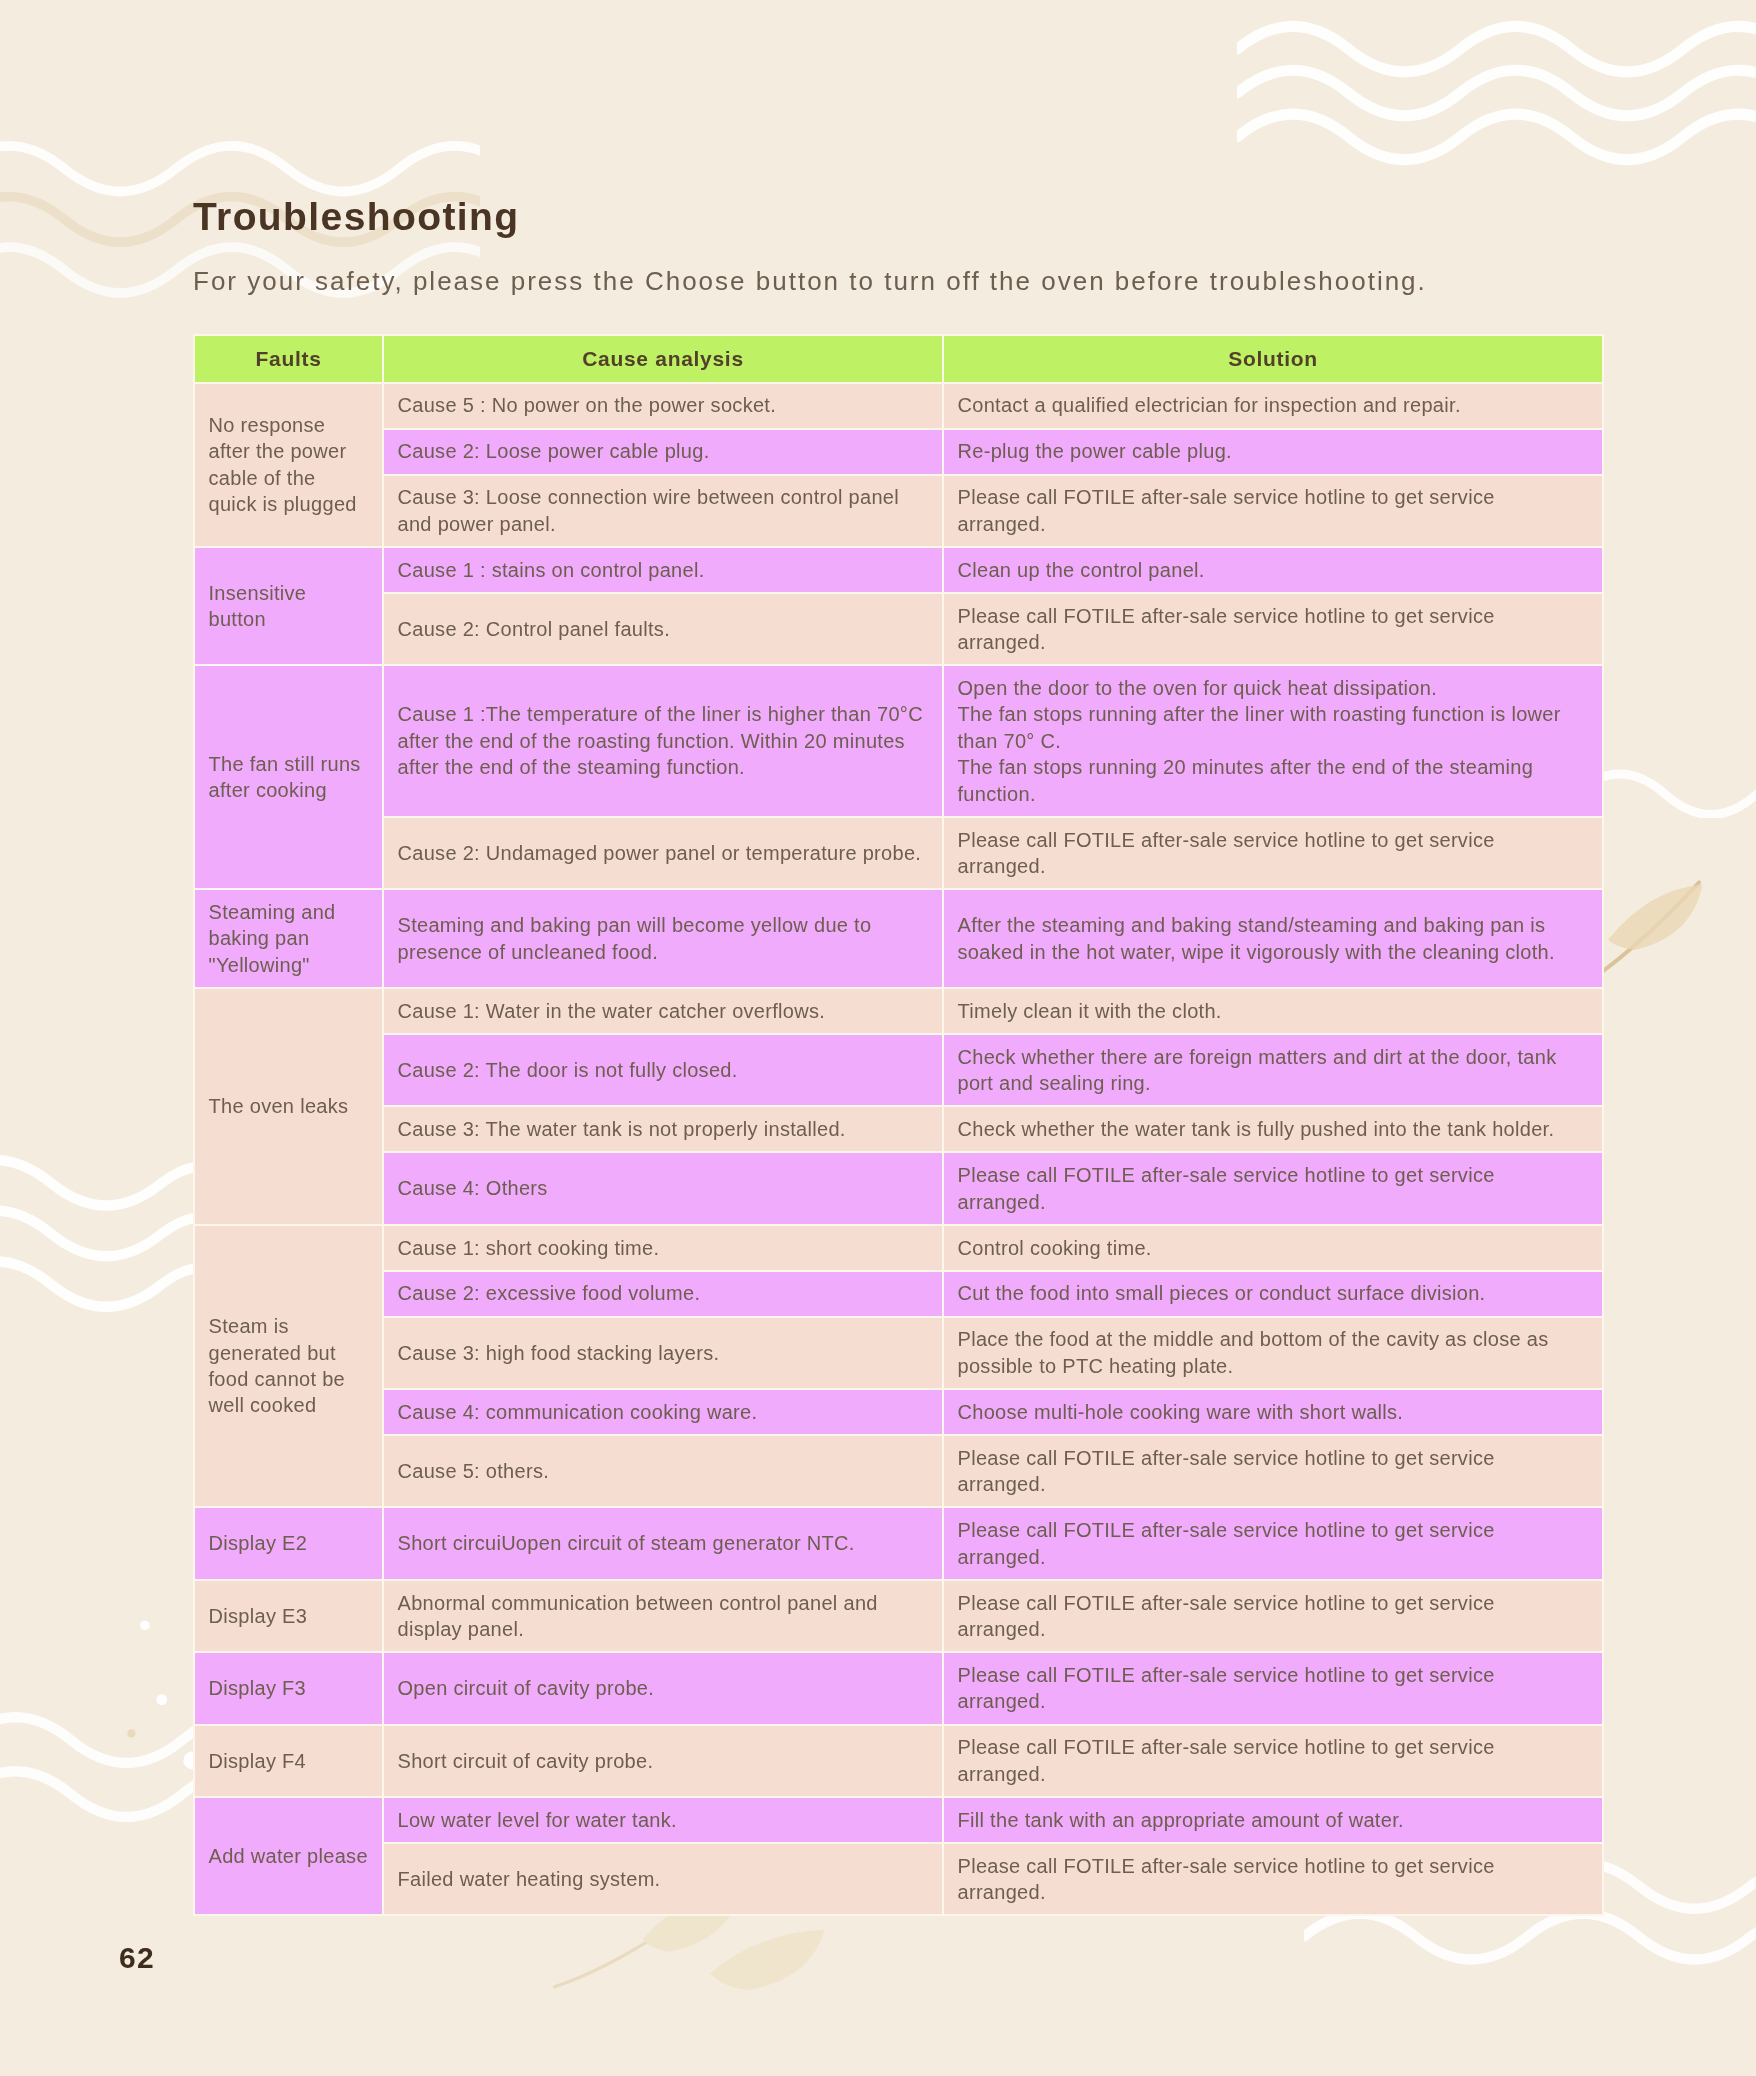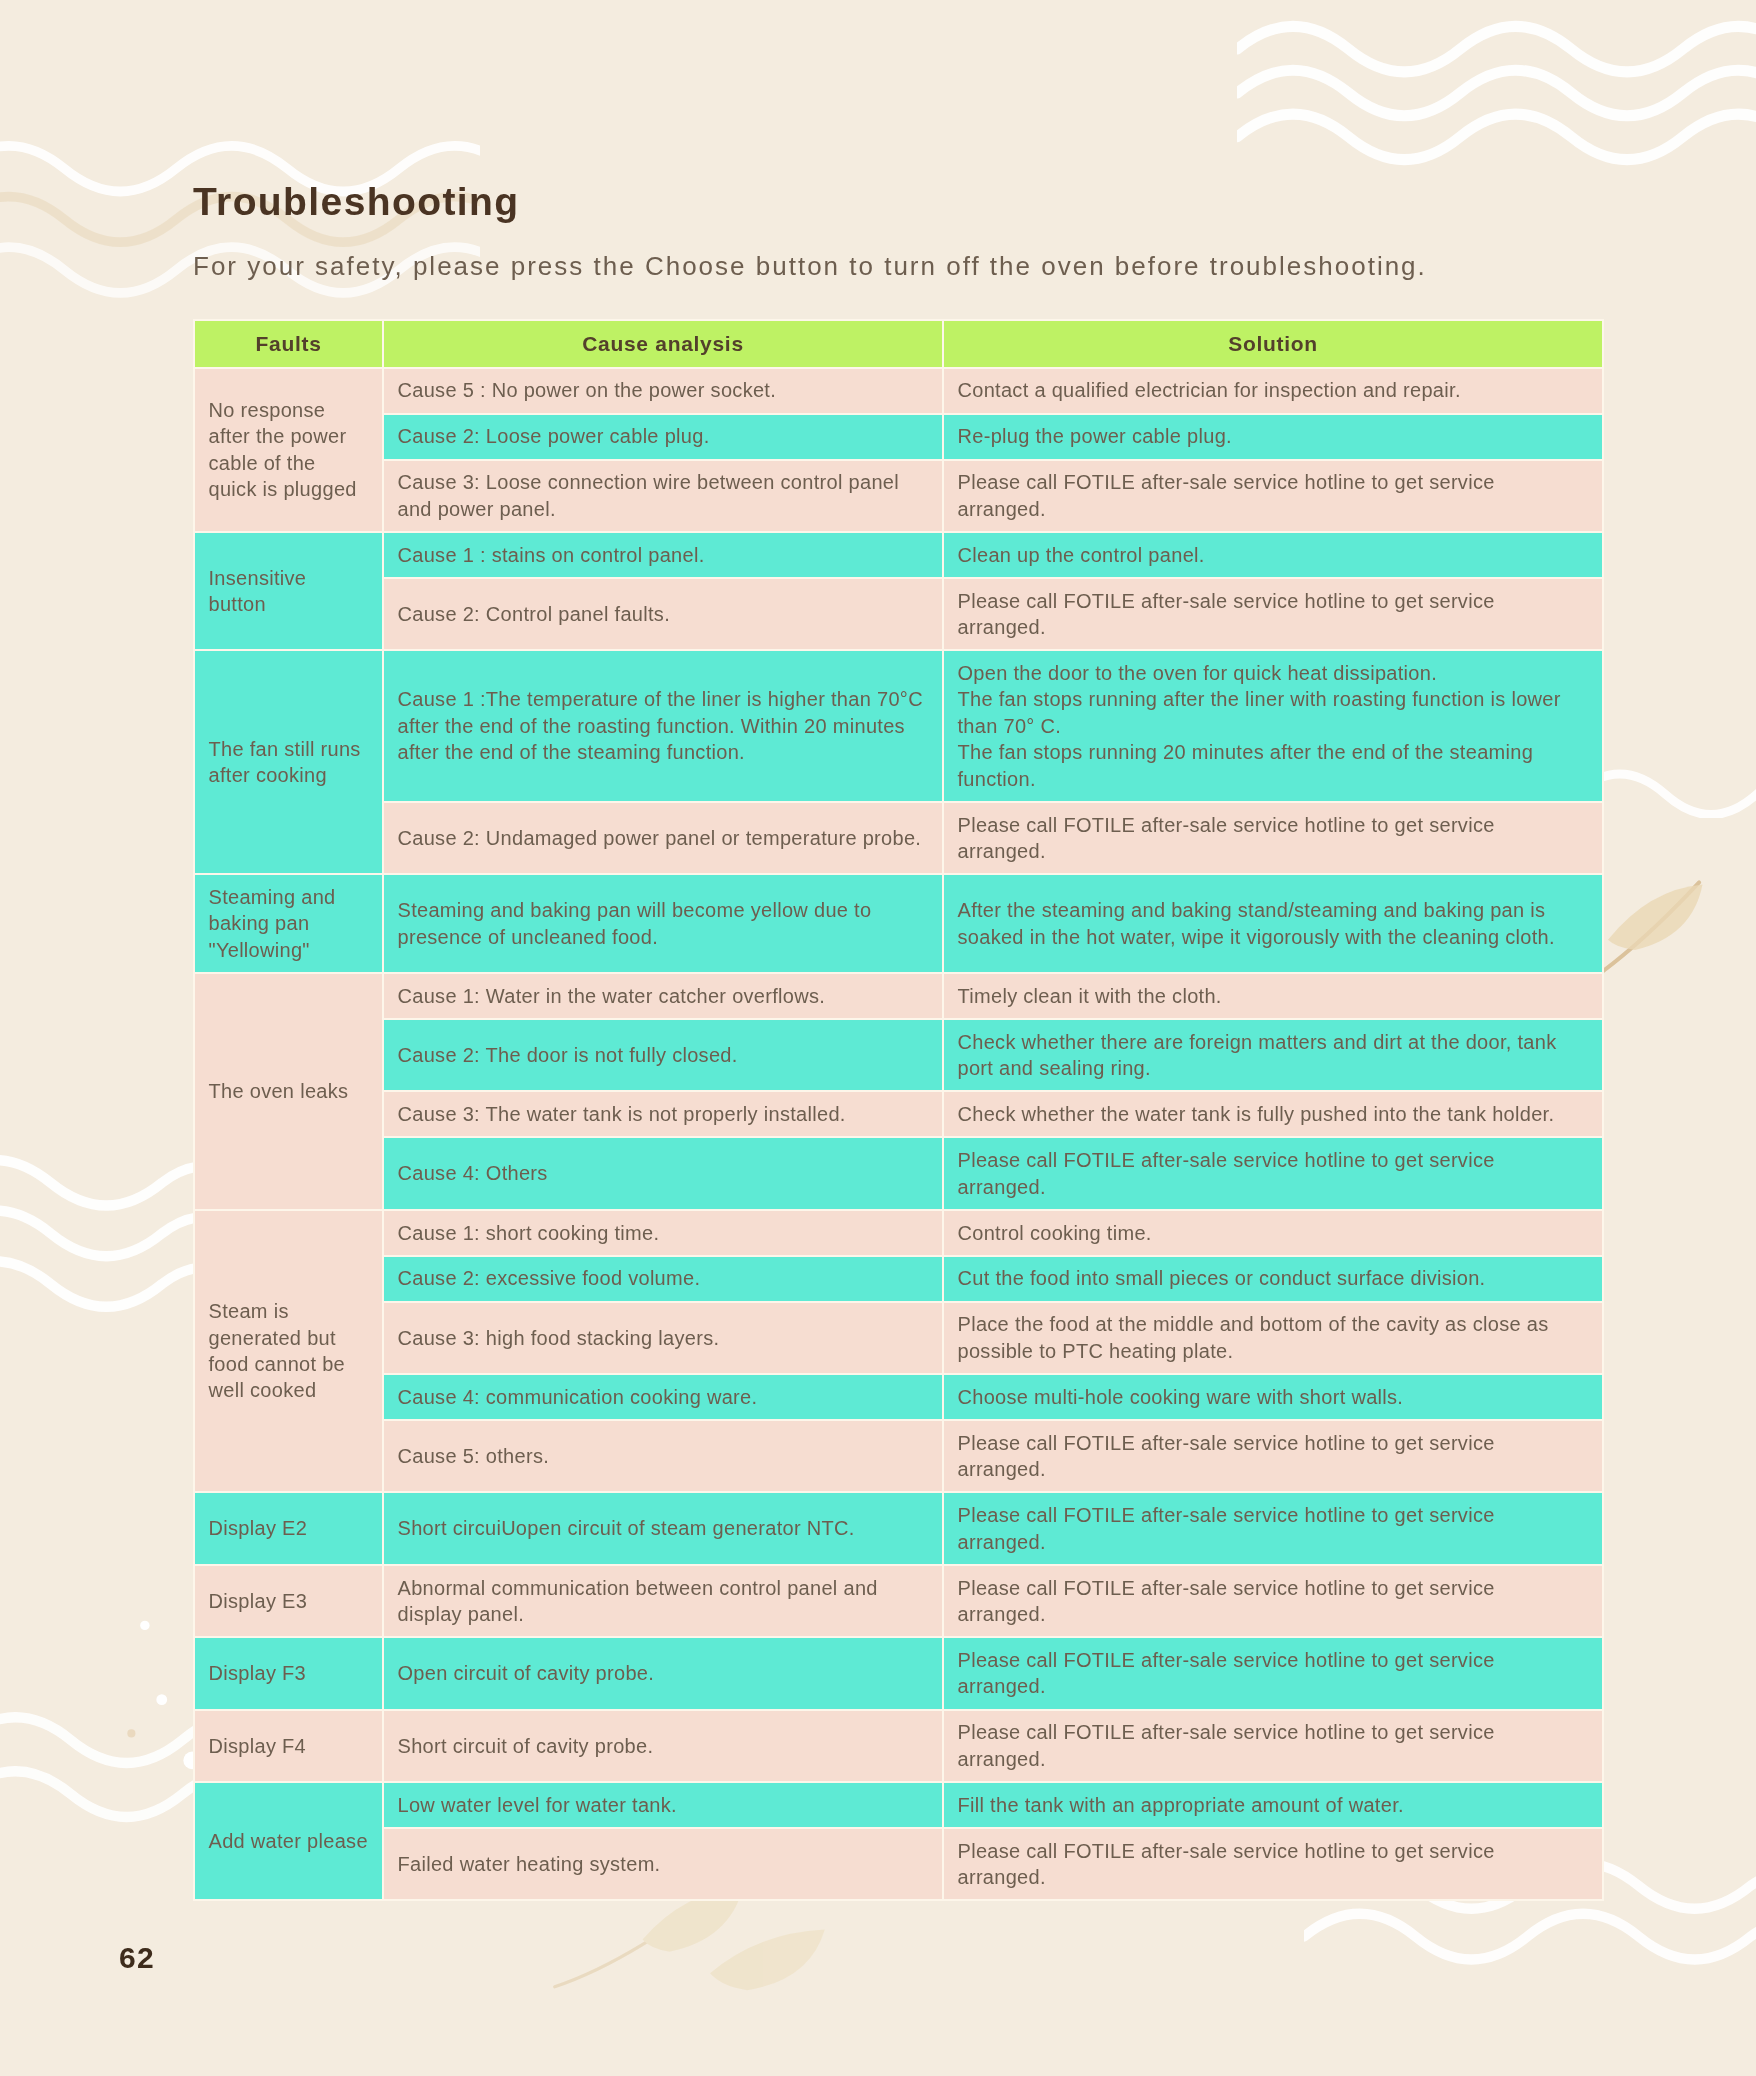--- a/index.html
+++ b/index.html
@@ -4,41 +4,41 @@
 <style>
   html,body { margin:0; padding:0; }
   body {
     width:1757px; height:2077px;
     background:#f4ecdf;
     font-family:"Liberation Sans", sans-serif;
     position:relative;
     overflow:hidden;
   }
   .deco { position:absolute; z-index:0; pointer-events:none; }
-  .content { position:absolute; left:193px; top:180px; width:1409px; z-index:2; }
+  .content { position:absolute; left:193px; top:195px; width:1409px; z-index:2; }
   .title {
     font-size:39px; font-weight:bold; color:#4a3423;
     letter-spacing:1.4px; margin:0 0 27px 0;
   }
   .subtitle {
     font-size:26px; color:#6d5e4f; letter-spacing:2px; margin:0 0 37px 0;
   }
   table.tbl { border-collapse:collapse; width:1409px; table-layout:fixed; }
   .tbl th {
     background:#bef264; color:#53402b; font-size:21px; font-weight:bold;
     padding:10.8px 6.8px; border:2.7px solid #fdf6ea; letter-spacing:0.7px;
   }
   .tbl td {
     border:2.7px solid #fdf6ea; font-size:20px; color:#6d5e4f;
     padding:8.8px 13.5px; vertical-align:middle; line-height:1.32;
     letter-spacing:0.3px; white-space:pre-line;
   }
   td.fault { vertical-align:middle; }
   .pink  { background:#f6ddd1; }
-  .cream { background:#5eead4; }
+  .cream { background:#f0abfc; }
   .page-number {
     position:absolute; left:119px; top:1941px; z-index:2;
     font-size:30px; font-weight:bold; color:#3e2c1c; letter-spacing:1.4px;
   }
 </style>
 </head>
 <body>
 
 <svg class="deco" style="top:12px; right:-34px;" width="554" height="162" viewBox="0 0 820 240">
   <g fill="none" stroke="#ffffff" stroke-width="16" stroke-linecap="round" opacity="0.95">

